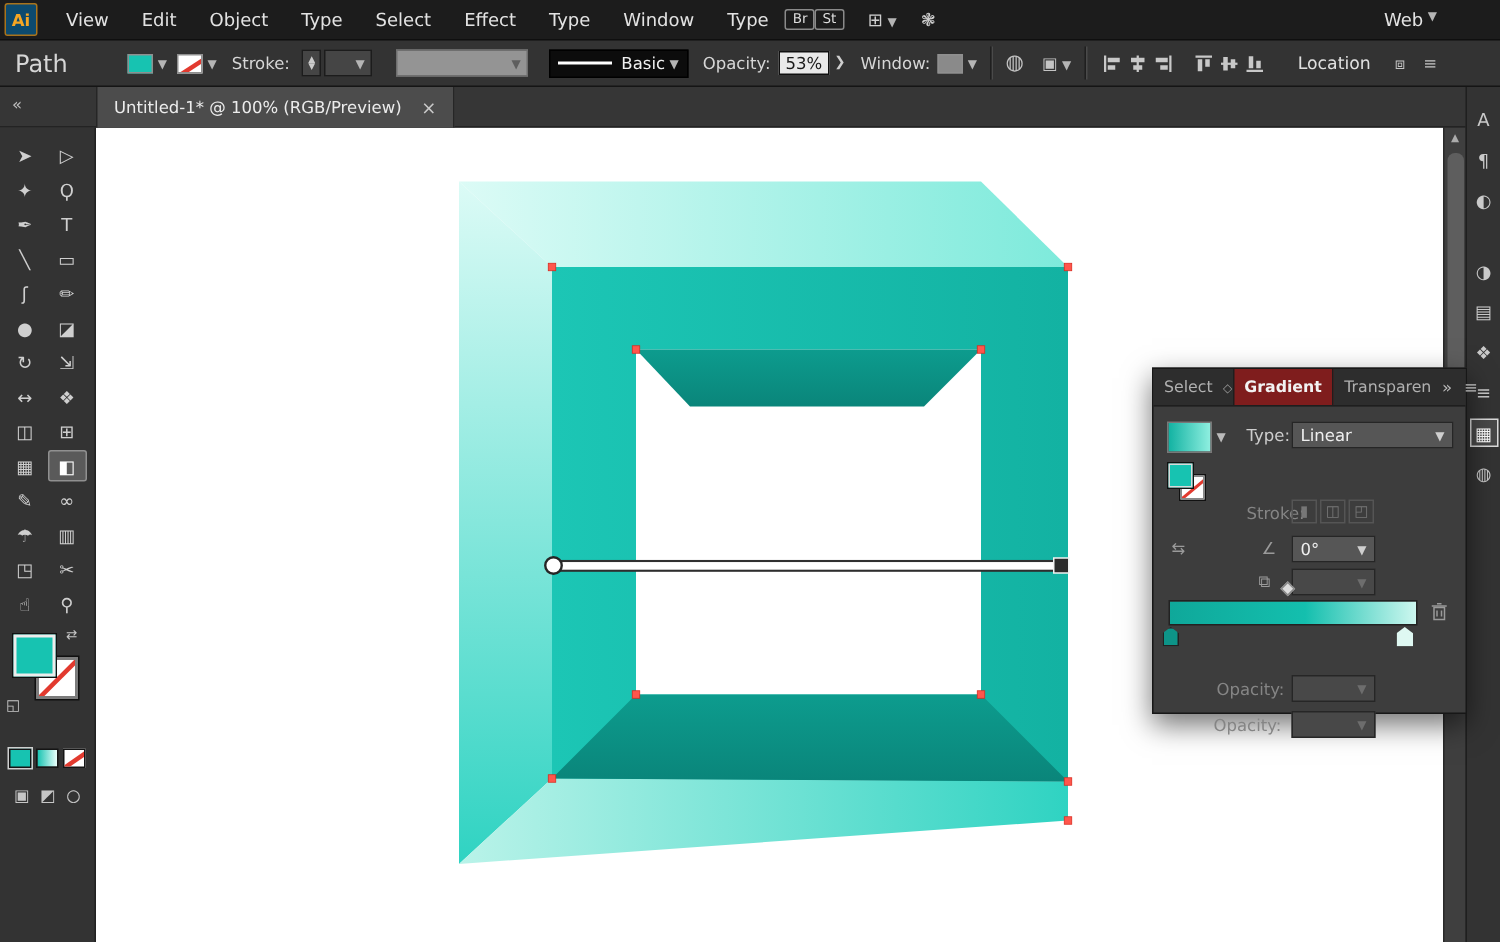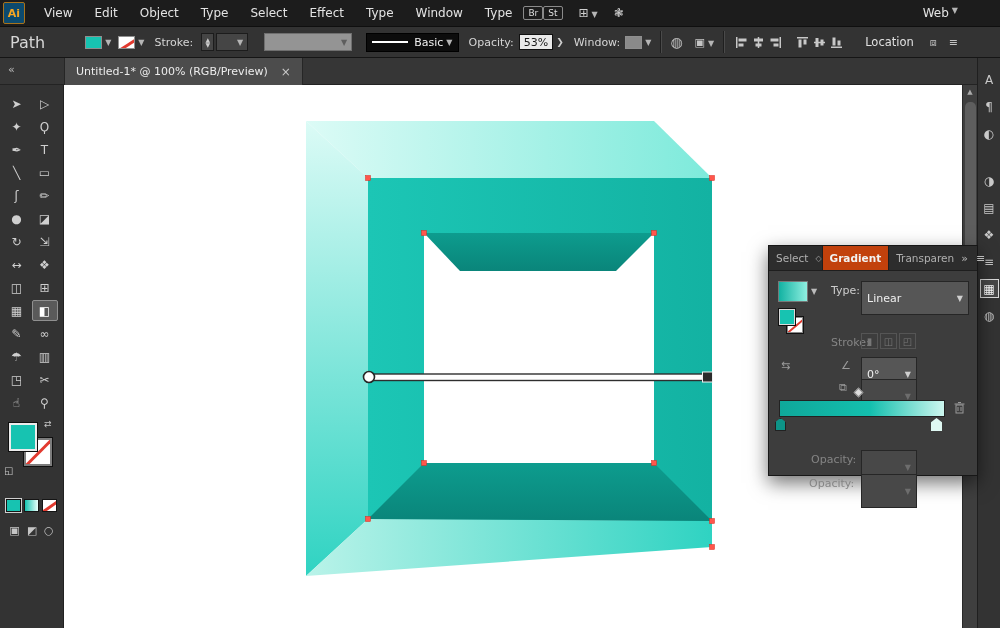--- a/index.html
+++ b/index.html
@@ -66,29 +66,29 @@
   .vs-thumb{position:absolute;left:2px;top:17px;width:11px;height:240px;background:#5e5e5e;border-radius:5px}
   .dock{position:absolute;left:977px;top:58px;width:23px;bottom:0;background:#333;border-left:1px solid #1f1f1f;display:flex;flex-direction:column;align-items:center;padding-top:12px;gap:8px;color:#c9c9c9;font-size:12px;z-index:21}
   .dock-icon{width:19px;height:19px;display:flex;align-items:center;justify-content:center;line-height:1}
   .dock-icon.active{border:1px solid #dadada;background:#484848;color:#fff}
   .dock-gap{height:12px}
 
   
   .gpanel{position:absolute;left:768px;top:245px;width:210px;height:231px;background:#3d3d3d;border:1px solid #171717;box-shadow:0 7px 18px rgba(0,0,0,.55);font-size:11px;color:#cfcfcf;z-index:50}
   .gp-header{height:25px;background:#2d2d2d;display:flex;align-items:center;border-bottom:1px solid #1e1e1e}
   .gp-tab{padding:0 7px;line-height:24px;color:#b0b0b0;font-size:10.5px}
-  .gp-tab.active{background:#c2410c;color:#f2f2f2;border-left:1px solid #1e1e1e;border-right:1px solid #1e1e1e;font-weight:bold}
+  .gp-tab.active{background:#7f1d1d;color:#f2f2f2;border-left:1px solid #1e1e1e;border-right:1px solid #1e1e1e;font-weight:bold}
   .gp-diamond{color:#9a9a9a;font-size:8px}
   .gp-right{margin-left:auto;display:flex;align-items:center;gap:8px;padding-right:7px;color:#b9b9b9}
   .gp-body{position:relative;height:205px}
   .gp-thumb{position:absolute;left:9px;top:10px;width:30px;height:21px;background:linear-gradient(90deg,#12b2a2,#8fefe0);border:1px solid #787878}
   .gp-thumb-caret{position:absolute;left:42px;top:16px;font-size:8px;color:#bbb}
   .gp-label{position:absolute;color:#cdcdcd}
   .gp-label.dim{color:#858585}
-  .gp-select{position:absolute;height:18px;background:#565656;border:1px solid #262626;display:flex;align-items:center;padding:16px 5px;color:#efefef}
+  .gp-select{position:absolute;height:18px;background:#565656;border:1px solid #262626;display:flex;align-items:center;padding:0 5px;color:#efefef}
   .gp-select .caret{margin-left:auto;color:#cfcfcf}
   .gp-select.disabled{background:#484848;color:#7a7a7a}
   .gp-select.disabled .caret{color:#6d6d6d}
   .gp-fs{position:absolute;left:10px;top:38px;width:26px;height:26px}
   .gp-fill{position:absolute;left:0;top:0;width:16px;height:16px;background:#17c3b1;border:1px solid #d9d9d9;box-shadow:0 0 0 1px #111;z-index:2}
   .gp-stroke{position:absolute;left:8px;top:8px;width:16px;height:16px;background:#fff;border:1px solid #888;box-shadow:0 0 0 1px #111;overflow:hidden}
   .gp-stroke::after{content:"";position:absolute;left:-3px;top:6px;width:24px;height:2px;background:#e23a2f;transform:rotate(-40deg)}
   .gp-sbtn{position:absolute;top:62px;width:17px;height:16px;border:1px solid #555;color:#777;font-size:10px;display:flex;align-items:center;justify-content:center}
   .gp-icon{position:absolute;color:#9a9a9a;font-size:11px}
   .gbar{position:absolute;left:10px;top:129px;width:166px;height:17px;background:linear-gradient(90deg,#0fa89a,#14bfae 55%,#cdf7ef);border:1px solid #222}

